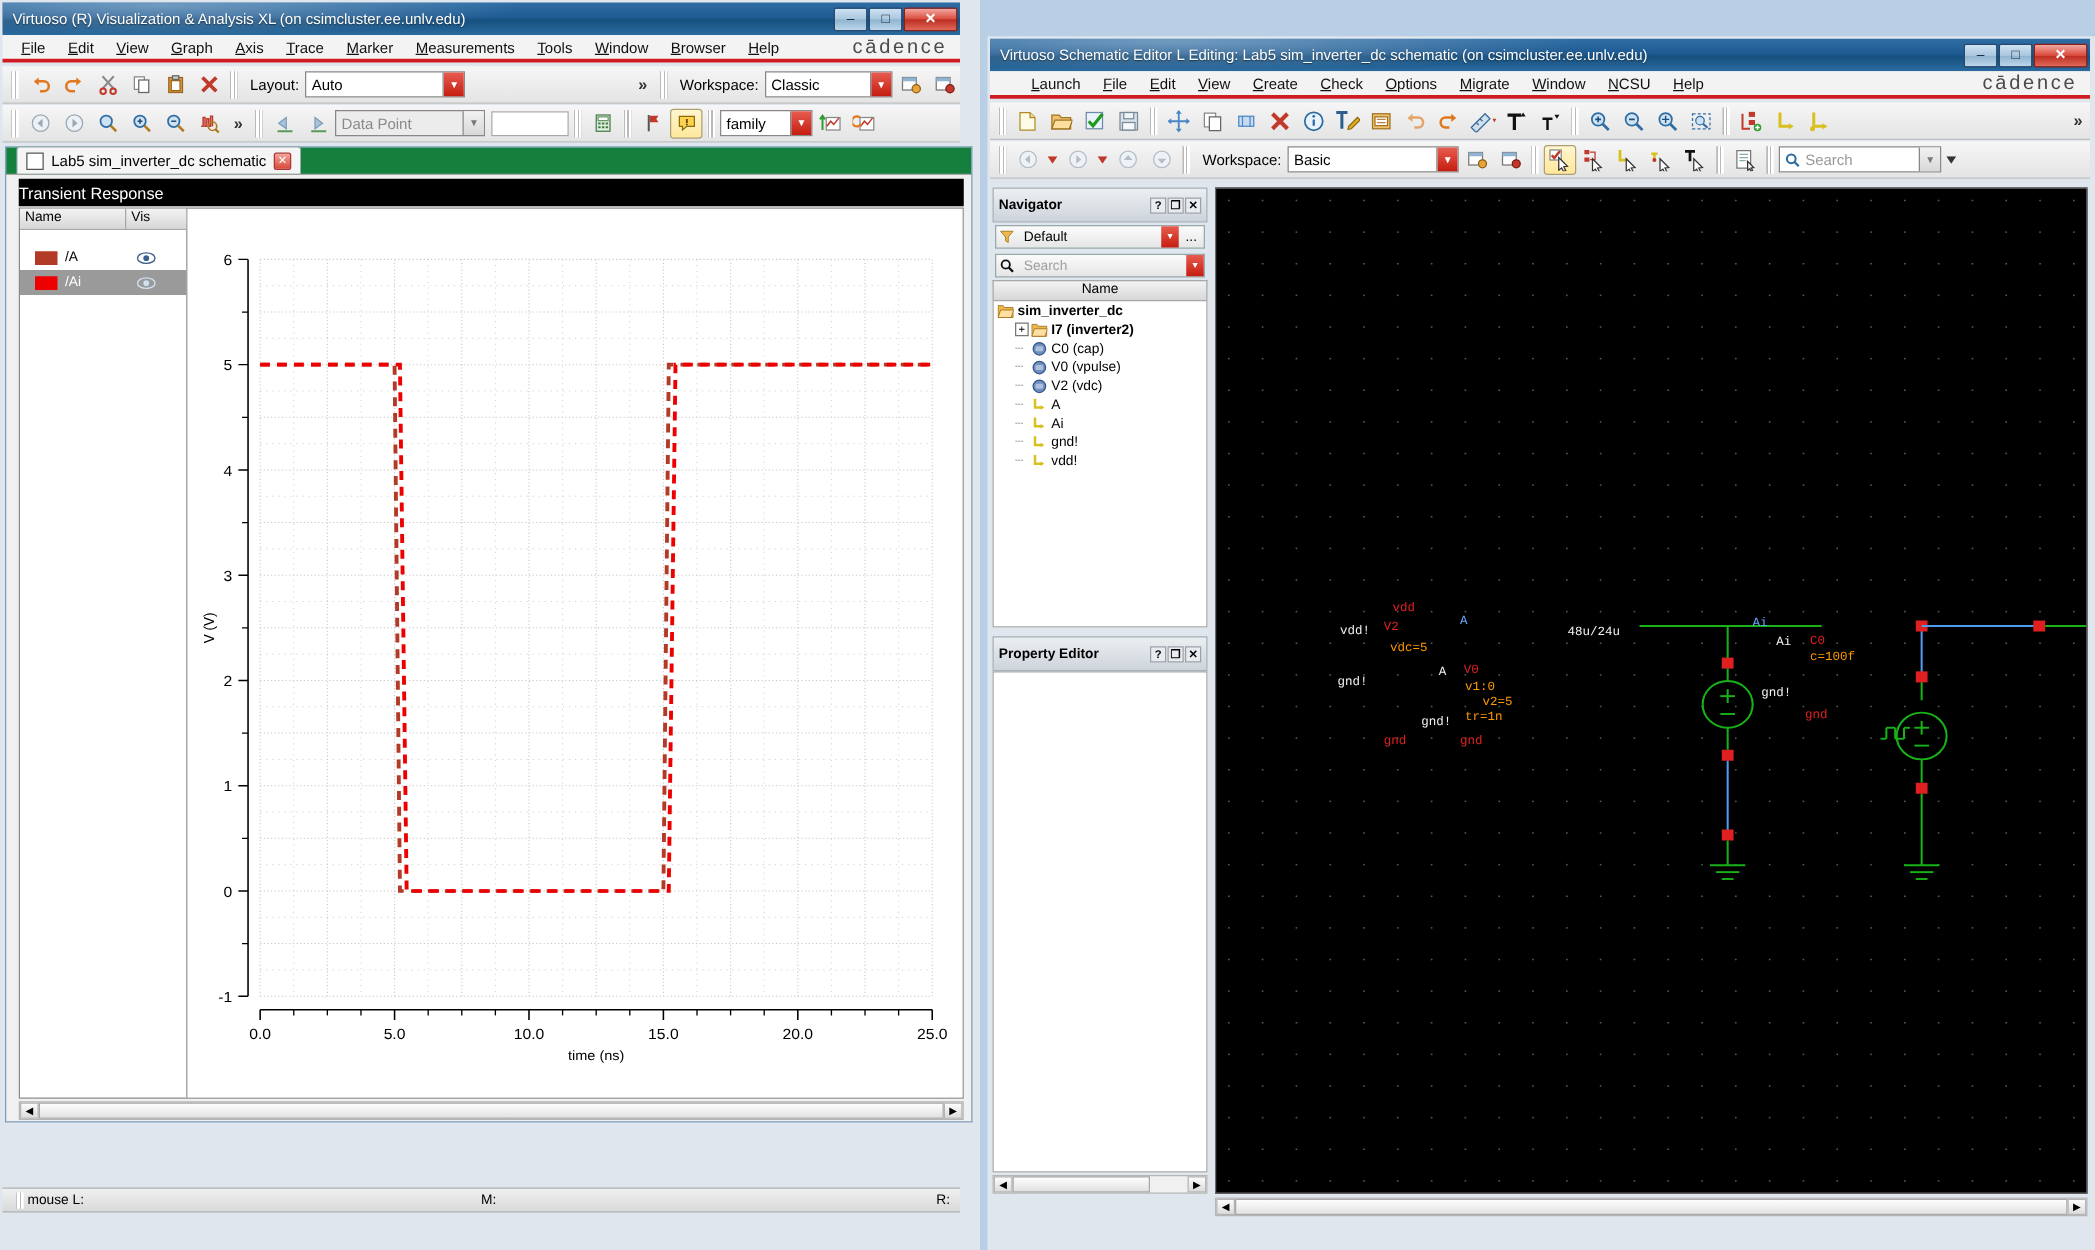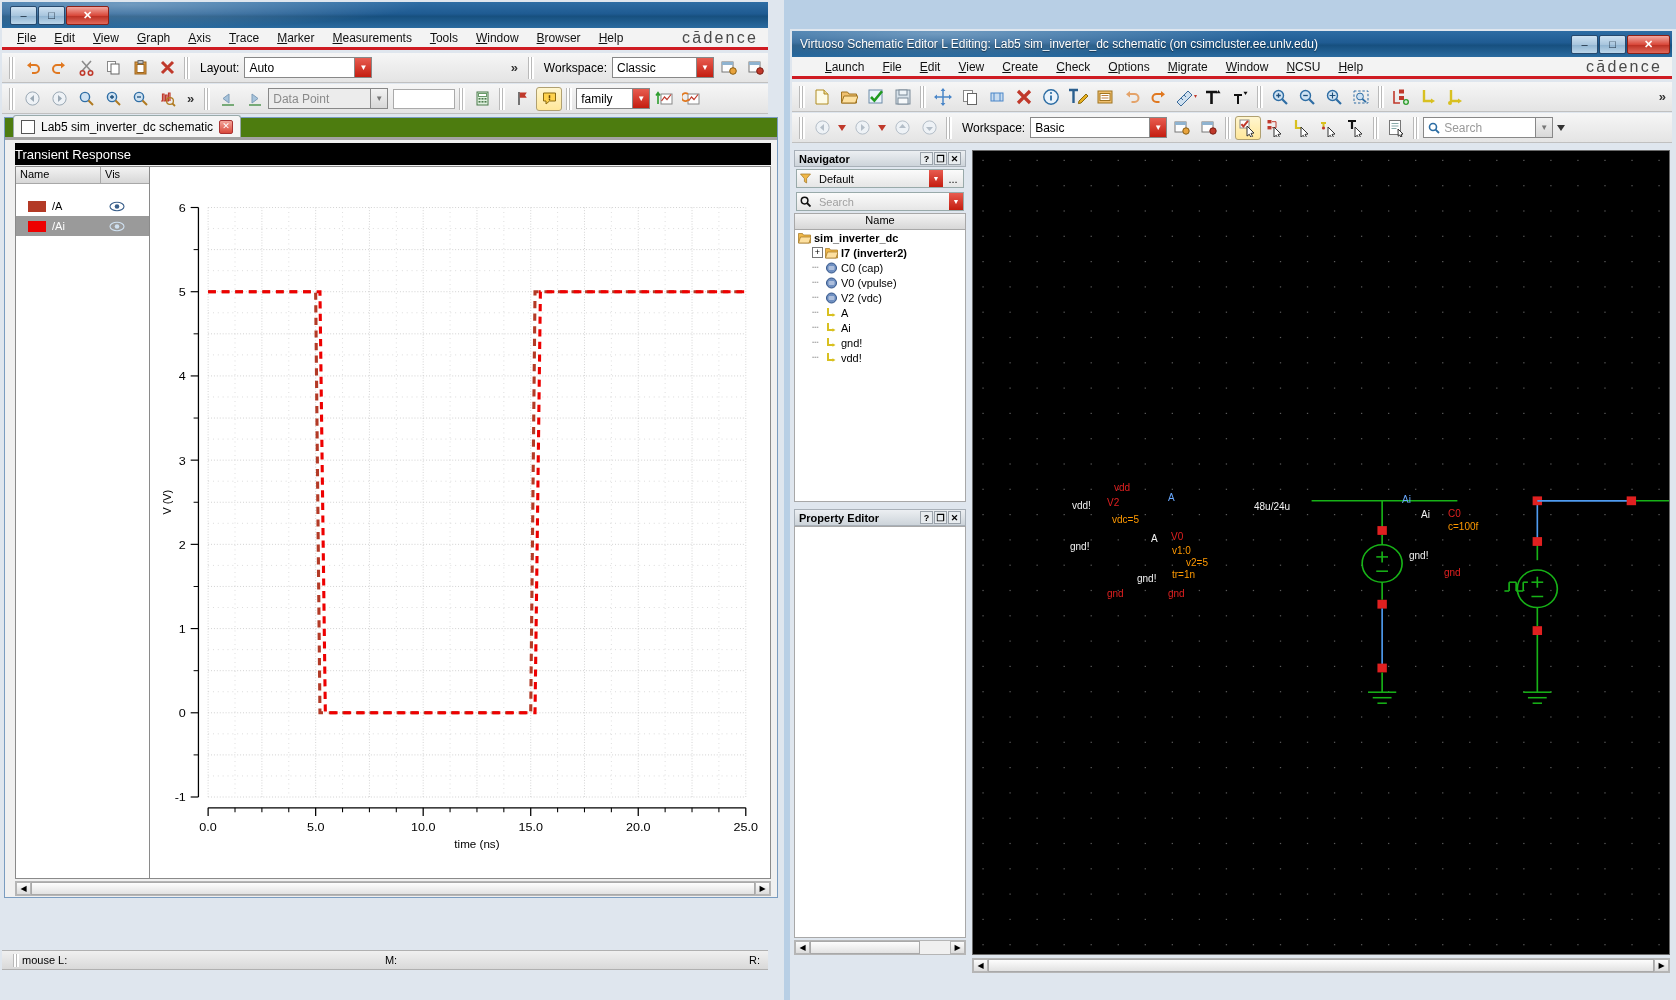--- a/index.html
+++ b/index.html
@@ -97,22 +97,22 @@
 
   
   #viva { left:0; top:0; width:784px; height:1000px; border:none; background:#eef0f2; }
   #viva .outer { position:absolute; inset:0; background:#dfe6ee; }
   #viva .frame {
     position:absolute; left:2px; top:2px; right:14px; bottom:0;
     background:#f0f0f0; border:1px solid #7a9cc0;
   }
 
   .tabstrip {
-    height:22px; background:#4d7c0f; display:flex; align-items:flex-end; padding-left:8px;
-    border-bottom:3px solid #a3a3a3;
+    height:22px; background:#15803d; display:flex; align-items:flex-end; padding-left:8px;
+    border-bottom:1px solid #a3a3a3;
   }
   .tab {
     height:22px; display:flex; align-items:center; gap:6px;
     padding:0 7px; background:#f5f5f5;
     border:1px solid #9aa; border-bottom:none;
     border-radius:3px 3px 0 0; font-size:12px;
   }
   .tabicon{ width:14px;height:14px;border:1px solid #555;background:#fff;display:block;}
   .tabclose{
     width:14px;height:14px;border:1px solid #a33;border-radius:2px;
@@ -157,21 +157,21 @@
   .statusbar .sR{ flex:1; text-align:right; }
   .cmdbar{ height:22px; display:flex; align-items:center; background:#fff; border-top:1px solid #bbb; font-size:11px;}
   .cmdnum{ padding:2px 6px; border:1px solid #c8c8c8; background:#fff; }
   .cmdnum.pink{ background:#ffd9d9; color:#b00; }
   .cmdinput{ flex:1; border-left:1px solid #ccc; height:100%; }
 
   
   #vse { left:790px; top:0; width:886px; height:1000px; border:none; background:#dfe6ee;margin-top:29px;}
 
   .panelhdr{
-    height:17px; display:flex; align-items:center; padding:4px 4px;
+    height:28px; display:flex; align-items:center; padding:4px 4px;
     background:linear-gradient(180deg,#eceff2,#cdd4da);
     border:1px solid #a8b0b8; font-size:11px; font-weight:bold;
   }
   .panelhdr .ptitle{ flex:1; }
   .panelhdr .pbtn{ width:13px;height:13px;display:flex;align-items:center;justify-content:center;
      font-size:9px; margin-left:1px; border:1px solid #9aa2aa; background:#e8ecef;}
   .navbar{
     height:19px; margin:2px; display:flex; align-items:center;
     border:1px solid #9aa; background:linear-gradient(180deg,#fbfbfb,#e6e6e6); font-size:11px;
   }
@@ -183,36 +183,37 @@
     height:16px; text-align:center; font-size:11px;
     background:linear-gradient(180deg,#f3f3f3,#d7d7d7); border:1px solid #a8a8a8; border-bottom:none;
   }
   .tree{ background:#fff; border:1px solid #a8a8a8; font-size:11px; overflow:hidden;}
   .trow{ display:flex; align-items:center; height:15px; white-space:nowrap;}
   .tind{ display:inline-block; }
   .tlbl{ padding-left:3px; }
   .bold{ font-weight:bold; }
 
   .schem{ background:#000; border:1px solid #6a6a6a; position:relative; overflow:hidden;}
-  .schtext{ position:absolute; font-family:Liberation Sans, sans-serif; white-space:nowrap; }
+  .schtext{ position:absolute; font-family:Liberation Mono, monospace; white-space:nowrap; }
 
   
   .axlbl{ font-size:13px; fill:#000; font-family:"Liberation Sans",sans-serif;}
   .axttl{ font-size:12px; fill:#000; font-family:"Liberation Sans",sans-serif;}
 </style>
 </head>
 <body>
 
 <div id="root">
 
   <div class="win" id="viva">
     <div class="outer"></div>
 
     <div class="titlebar" style="position:absolute;left:2px;top:2px;width:766px;">
       <div class="tglow"></div>
+      <div class="ttext">Virtuoso (R) Visualization &amp; Analysis XL (on csimcluster.ee.unlv.edu)</div>
       <div class="winbtns">
         <div class="wb">–</div>
         <div class="wb">□</div>
         <div class="wb close">✕</div>
       </div>
     </div>
 
     <div class="menubar" style="position:absolute;left:2px;top:28px;width:766px;">
       <div class="mi"><u>F</u>ile</div>
       <div class="mi"><u>E</u>dit</div>

